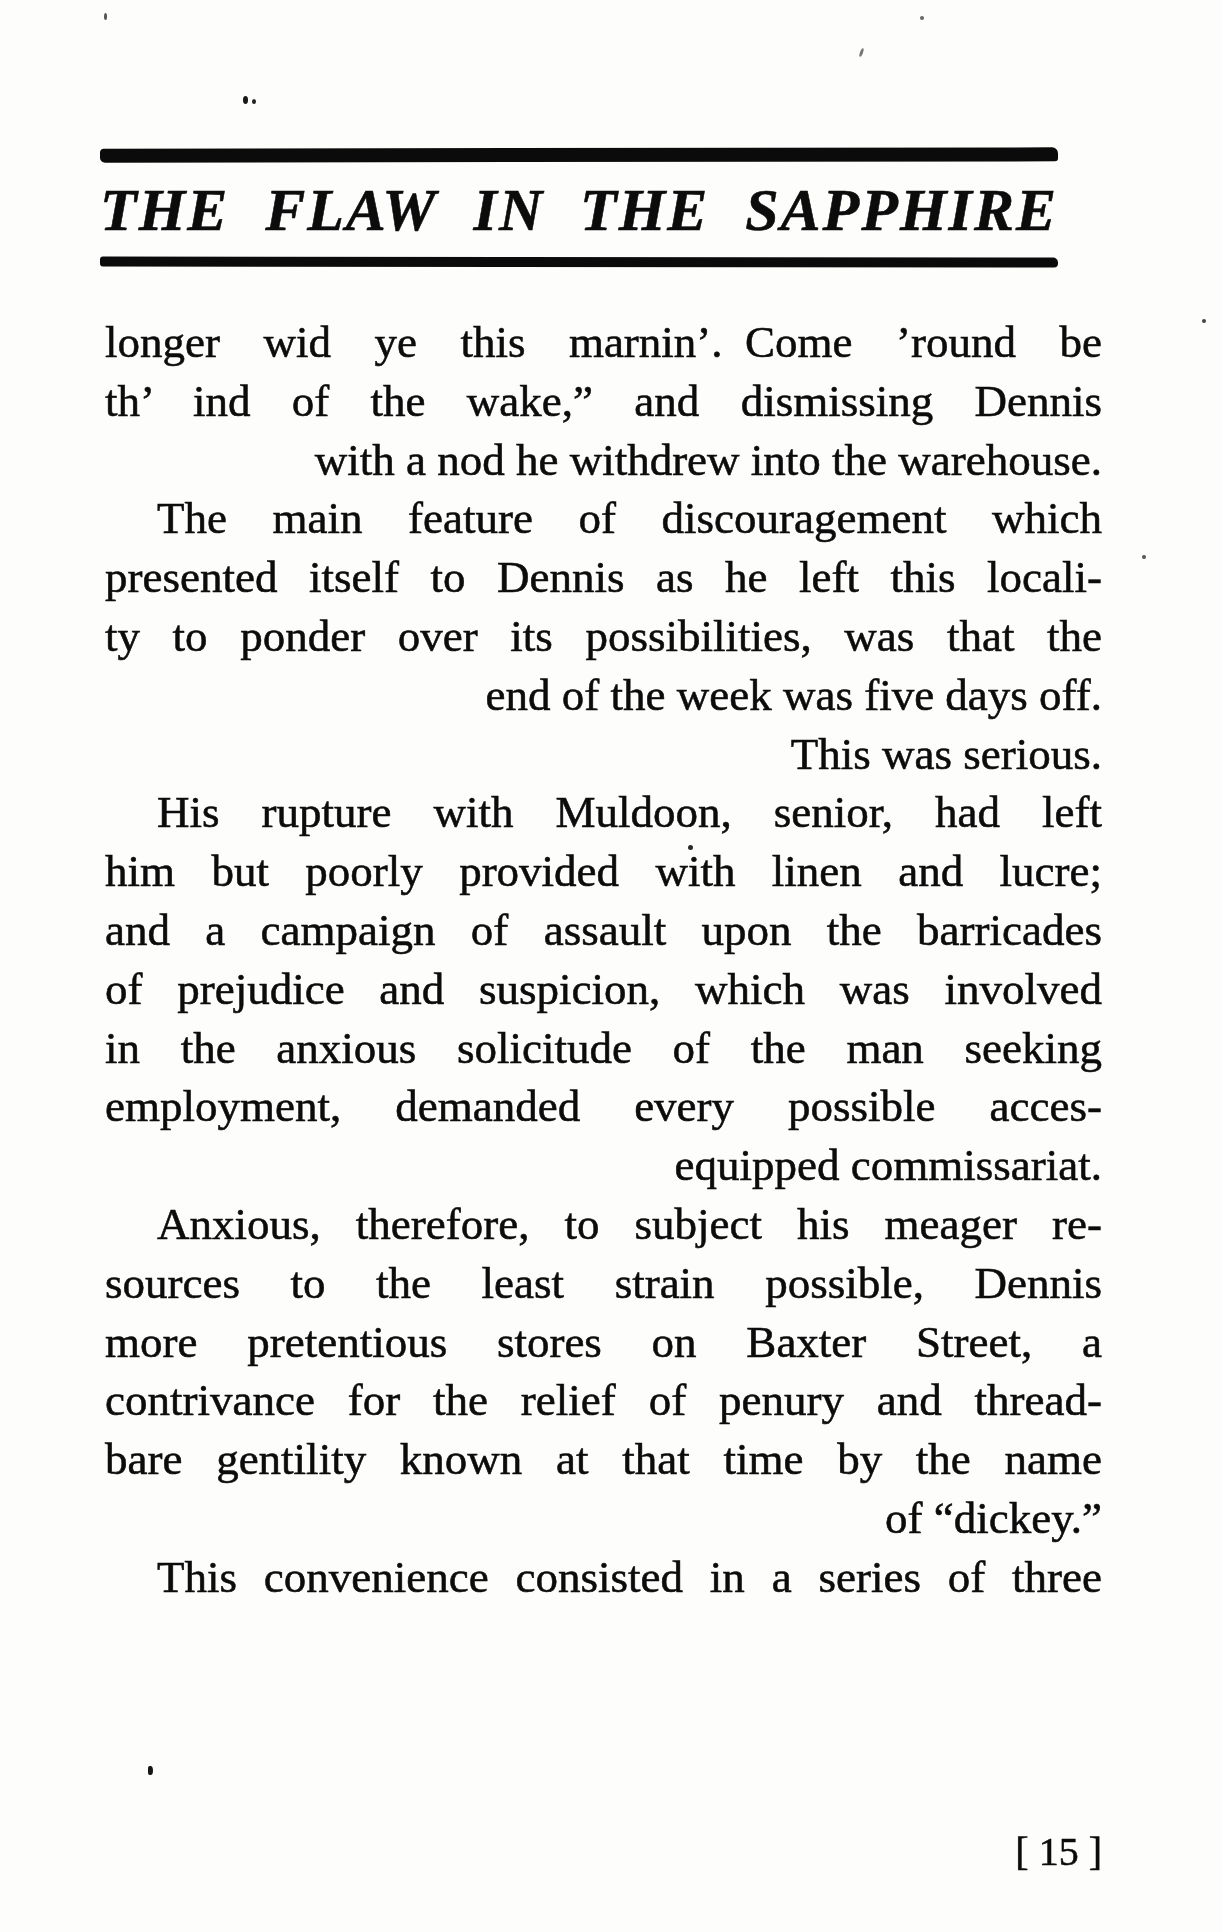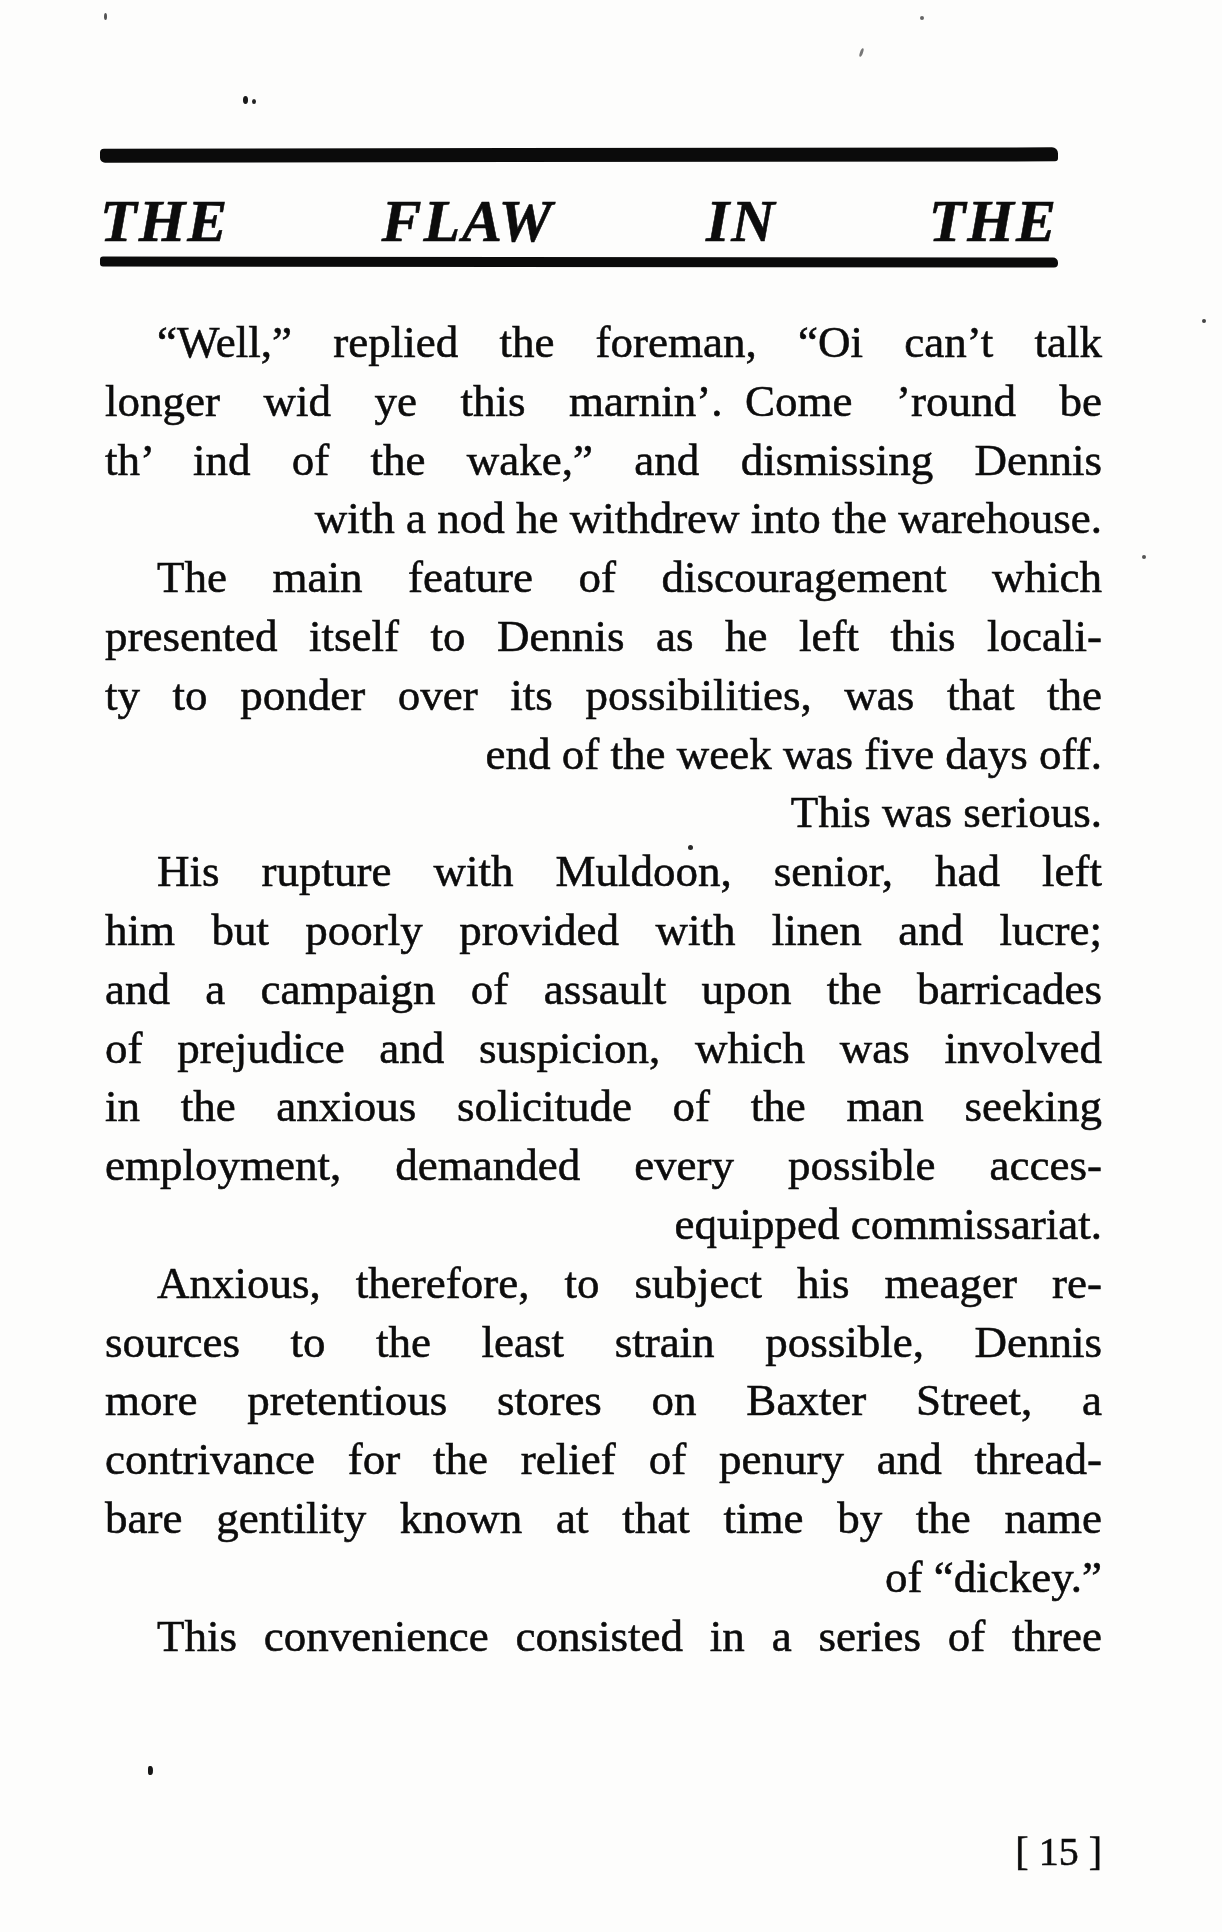--- a/index.html
+++ b/index.html
@@ -31,21 +31,21 @@
   }
   .rule-thin {
     top: 257px;
     height: 10px;
     border-radius: 3px 5px 4px 3px;
     transform: rotate(0.05deg);
   }
   .running-head {
     position: absolute;
     left: 100px;
-    top: 184px;
+    top: 173px;
     width: 958px;
     height: 74px;
     margin: 0;
     display: flex;
     justify-content: space-between;
     align-items: center;
     font-style: italic;
     font-weight: bold;
     font-size: 60px;
     letter-spacing: 2px;
@@ -91,26 +91,26 @@
 
 <div class="page">
 
   <div class="rule rule-thick"></div>
 
   <h1 class="running-head" id="running-head">
       <span>THE</span>
       <span>FLAW</span>
       <span>IN</span>
       <span>THE</span>
+      <span>SAPPHIRE</span>
     </h1>
 
   <div class="rule rule-thin"></div>
 
   <div class="body-text" id="body-text">
-      <div class="line just indent">“Well,” replied the foreman, “Oi can’t talk</div>
       <div class="line just">longer wid ye this marnin’. Come ’round be</div>
       <div class="line just">th’ ind of the wake,” and dismissing Dennis</div>
       <div class="line">with a nod he withdrew into the warehouse.</div>
       <div class="line just indent">The main feature of discouragement which</div>
       <div class="line just">presented itself to Dennis as he left this locali-</div>
       <div class="line just">ty to ponder over its possibilities, was that the</div>
       <div class="line">end of the week was five days off.</div>
       <div class="line indent">This was serious.</div>
       <div class="line just indent">His rupture with Muldoon, senior, had left</div>
       <div class="line just">him but poorly provided with linen and lucre;</div>

